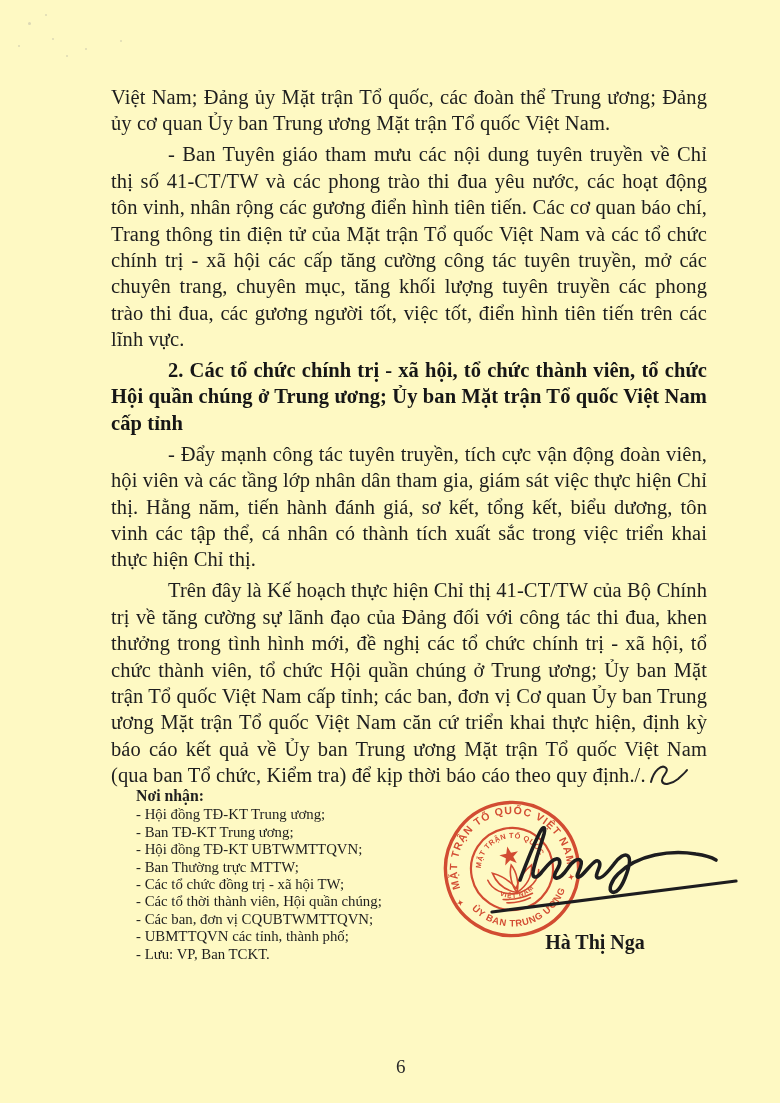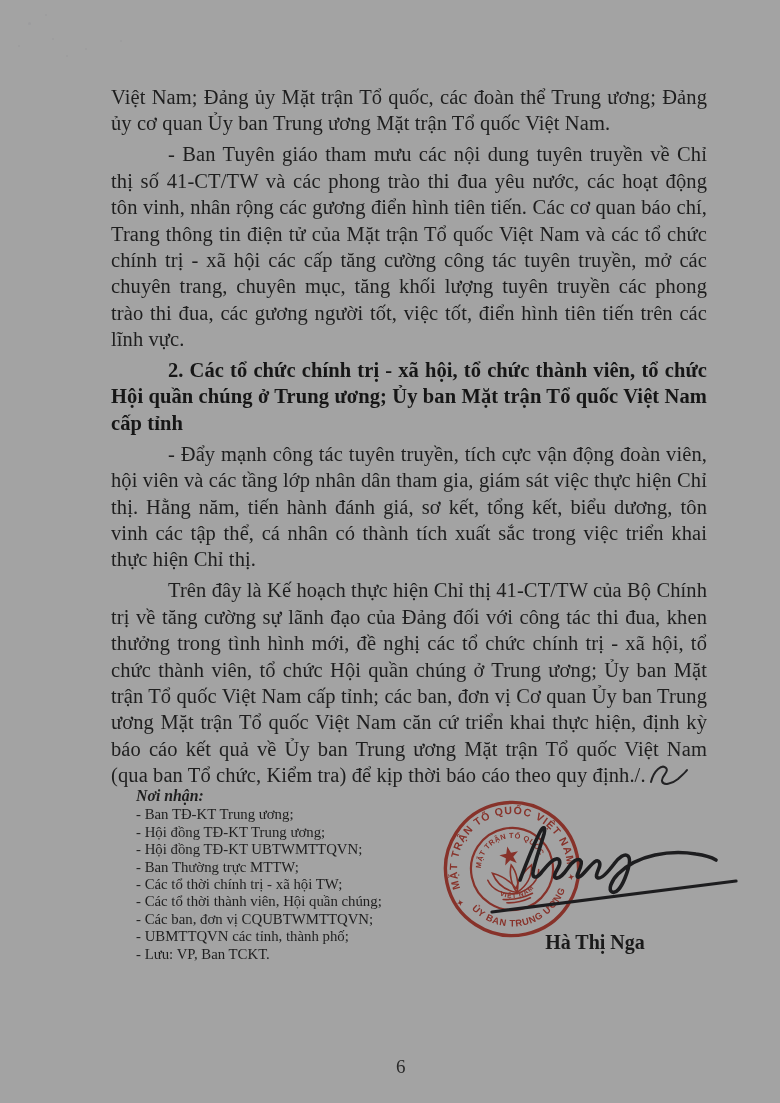--- a/index.html
+++ b/index.html
@@ -2,21 +2,21 @@
 <html lang="vi"><head>
 <meta charset="utf-8">
 <style>
   * { margin: 0; padding: 0; box-sizing: border-box; }
   html, body { background: #e8e8e6; }
   .page {
     position: relative;
     width: 780px;
     height: 1103px;
     margin: 0 auto;
-    background: #a3a3a3;
+    background: #fef9c3;
     overflow: hidden;
     font-family: "Liberation Serif", "DejaVu Serif", serif;
     color: #1e1e1e;
   }
 
   
   .speck { position: absolute; border-radius: 50%; background: #8f8f96; opacity: .30; }
 
   
   .body-text {
@@ -34,21 +34,21 @@
   .flourish-svg { display: inline-block; vertical-align: -5px; margin-left: 2px; }
 
   
   .recipients {
     position: absolute;
     left: 136px; top: 787px;
     width: 320px;
     font-size: 14.8px;
     line-height: 17.4px;
   }
-  .recipients-label { font-weight: bold; font-style: italic; font-size: 15.8px; margin-bottom: 2px; }
+  .recipients-label { font-weight: bold; font-size: 15.8px; margin-bottom: 2px; }
   .recipient-item { white-space: nowrap; }
 
   
   .sig-block { position: absolute; left: 425px; top: 765px; width: 340px; text-align: center; }
   .sig-authority { font-size: 20px; letter-spacing: .6px; color: #222; }
   .sig-title { font-size: 20.5px; font-weight: bold; letter-spacing: .4px; margin-top: 2px; color: #161616; }
   .sig-name {
     position: absolute; left: 425px; top: 931px; width: 340px;
     text-align: center; font-size: 20px; font-weight: bold; color: #1a1a1a;
   }
@@ -90,25 +90,25 @@
     <p class="para">- Ban Tuyên giáo tham mưu các nội dung tuyên truyền về Chỉ thị số 41-CT/TW và các phong trào thi đua yêu nước, các hoạt động tôn vinh, nhân rộng các gương điển hình tiên tiến. Các cơ quan báo chí, Trang thông tin điện tử của Mặt trận Tổ quốc Việt Nam và các tổ chức chính trị - xã hội các cấp tăng cường công tác tuyên truyền, mở các chuyên trang, chuyên mục, tăng khối lượng tuyên truyền các phong trào thi đua, các gương người tốt, việc tốt, điển hình tiên tiến trên các lĩnh vực.</p>
     <p class="para heading">2. Các tổ chức chính trị - xã hội, tổ chức thành viên, tổ chức Hội quần chúng ở Trung ương; Ủy ban Mặt trận Tổ quốc Việt Nam cấp tỉnh</p>
     <p class="para">- Đẩy mạnh công tác tuyên truyền, tích cực vận động đoàn viên, hội viên và các tầng lớp nhân dân tham gia, giám sát việc thực hiện Chỉ thị. Hằng năm, tiến hành đánh giá, sơ kết, tổng kết, biểu dương, tôn vinh các tập thể, cá nhân có thành tích xuất sắc trong việc triển khai thực hiện Chỉ thị.</p>
     <p class="para"><span>Trên đây là Kế hoạch thực hiện Chỉ thị 41-CT/TW của Bộ Chính trị về tăng cường sự lãnh đạo của Đảng đối với công tác thi đua, khen thưởng trong tình hình mới, đề nghị các tổ chức chính trị - xã hội, tổ chức thành viên, tổ chức Hội quần chúng ở Trung ương; Ủy ban Mặt trận Tổ quốc Việt Nam cấp tỉnh; các ban, đơn vị Cơ quan Ủy ban Trung ương Mặt trận Tổ quốc Việt Nam căn cứ triển khai thực hiện, định kỳ báo cáo kết quả về Ủy ban Trung ương Mặt trận Tổ quốc Việt Nam (qua ban Tổ chức, Kiểm tra) để kịp thời báo cáo theo quy định./.</span><svg class="flourish-svg" width="40" height="24" viewBox="0 0 40 24">
         <path d="M 3 19 C 6 7 14 1 18 5 C 22 9 13 13 14 18 C 15 23 24 21 30 16 C 33 13 37 10 39 7" fill="none" stroke="#232325" stroke-width="2" stroke-linecap="round"></path>
     </svg></p>
   </div>
 
   <div class="recipients">
     <div class="recipients-label">Nơi nhận:</div>
+    <div class="recipient-item">- Hội đồng TĐ-KT Trung ương;</div>
     <div class="recipient-item">- Ban TĐ-KT Trung ương;</div>
-    <div class="recipient-item">- Hội đồng TĐ-KT Trung ương;</div>
     <div class="recipient-item">- Hội đồng TĐ-KT UBTWMTTQVN;</div>
     <div class="recipient-item">- Ban Thường trực MTTW;</div>
-    <div class="recipient-item">- Các tổ thời chính trị - xã hội TW;</div>
+    <div class="recipient-item">- Các tổ chức đồng trị - xã hội TW;</div>
     <div class="recipient-item">- Các tổ thời thành viên, Hội quần chúng;</div>
     <div class="recipient-item">- Các ban, đơn vị CQUBTWMTTQVN;</div>
     <div class="recipient-item">- UBMTTQVN các tỉnh, thành phố;</div>
     <div class="recipient-item">- Lưu: VP, Ban TCKT.</div>
   </div>
 
   <div class="sig-block">
   </div>
 
   <svg class="seal-svg" viewBox="0 0 142 142">

